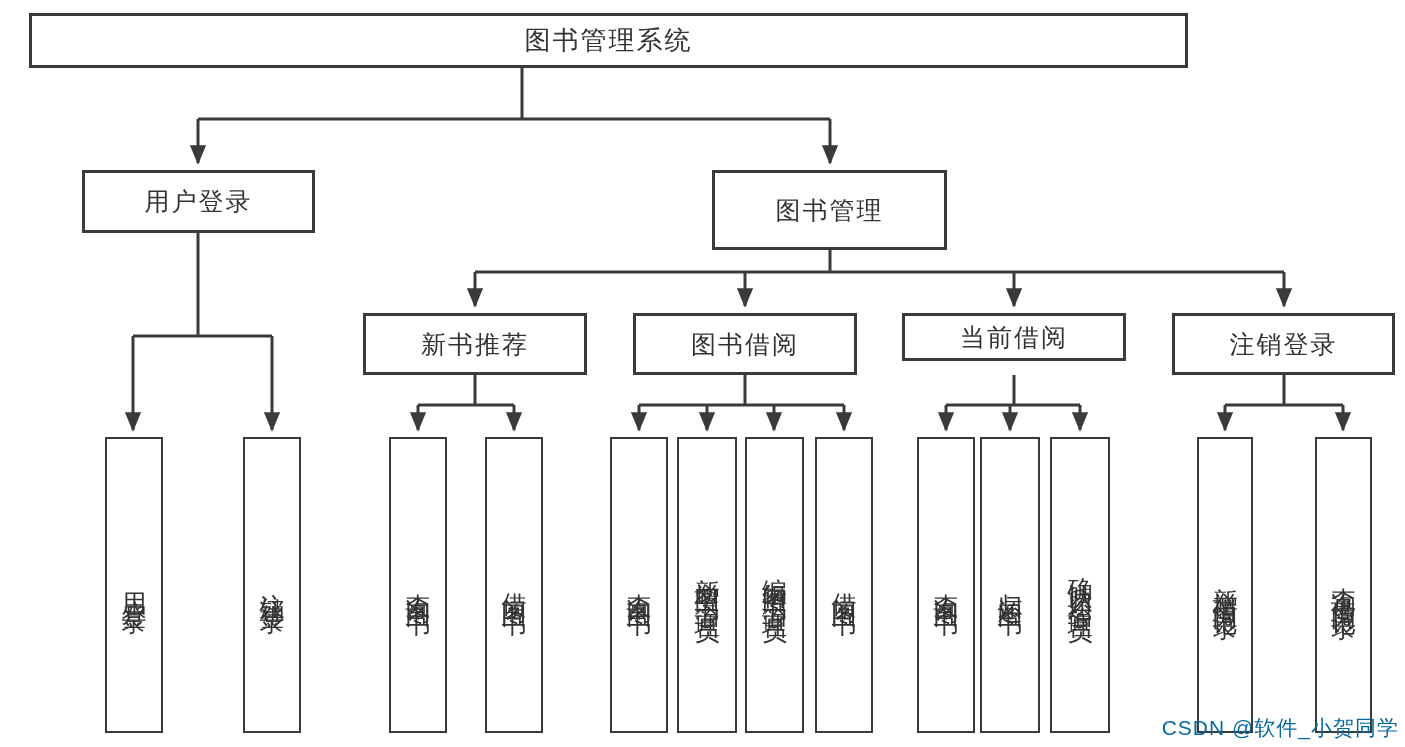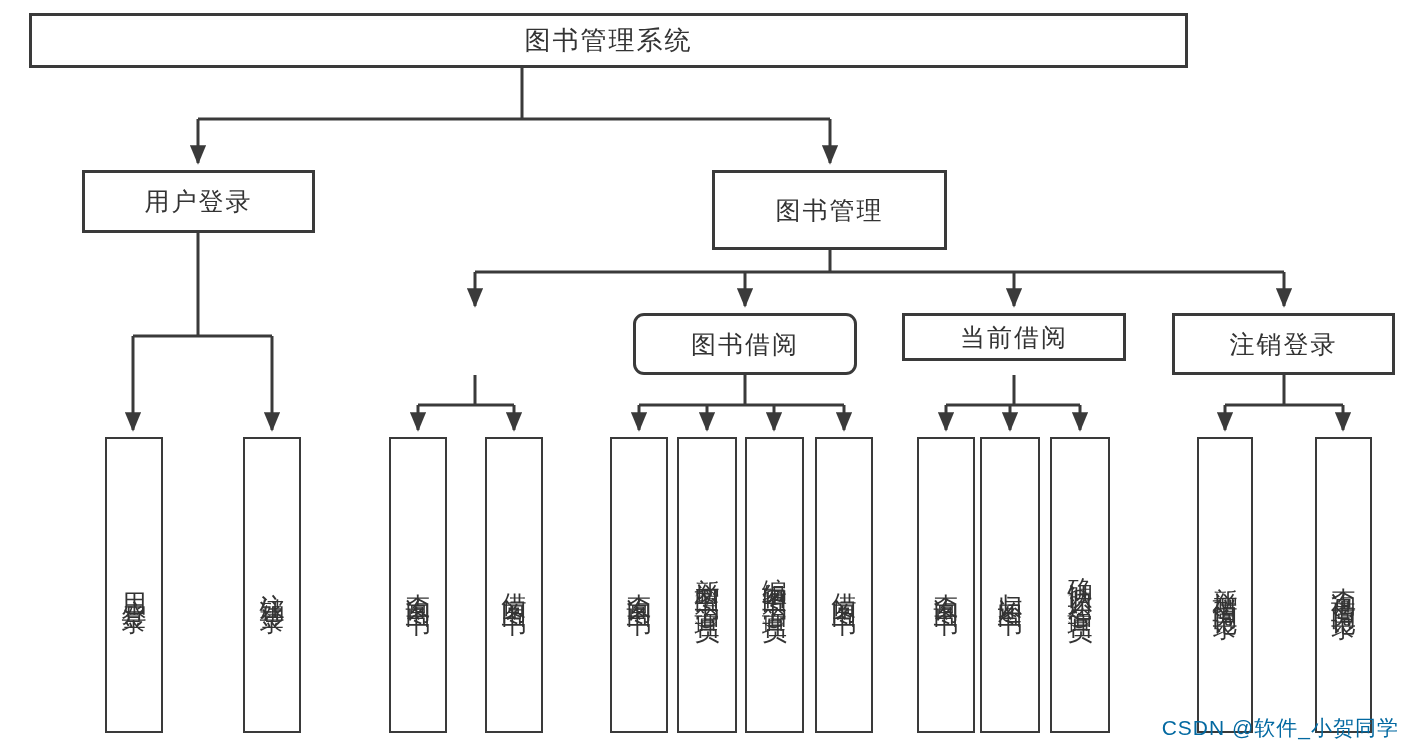--- a/index.html
+++ b/index.html
@@ -101,21 +101,22 @@
       <path d="M1225,405 V430" marker-end="url(#arrow)"></path>
       <path d="M1343,405 V430" marker-end="url(#arrow)"></path>
     </g>
   </svg>
 
   <div class="box root">图书管理系统</div>
 
   <div class="box" style="left:82px; top:170px; width:233px; height:63px;">用户登录</div>
   <div class="box" style="left:712px; top:170px; width:235px; height:80px;">图书管理</div>
 
-  <div class="box" style="left:633px; top:313px; width:224px; height:62px;border-radius:11px;">图书借阅</div>
+  <div class="box" style="left:363px; top:313px; width:224px; height:62px;">新书推荐</div>
+  <div class="box" style="left:633px; top:313px; width:224px; height:62px;">图书借阅</div>
   <div class="box" style="left:902px; top:313px; width:224px; height:48px;">当前借阅</div>
   <div class="box" style="left:1172px; top:313px; width:223px; height:62px;">注销登录</div>
 
   <div class="leaf" style="left:105px; width:58px;">用户登录</div>
   <div class="leaf" style="left:243px; width:58px;">注销登录</div>
 
   <div class="leaf" style="left:389px; width:58px;">查询图书</div>
   <div class="leaf" style="left:485px; width:58px;">借阅图书</div>
 
   <div class="leaf" style="left:610px; width:58px;">查询图书</div>

